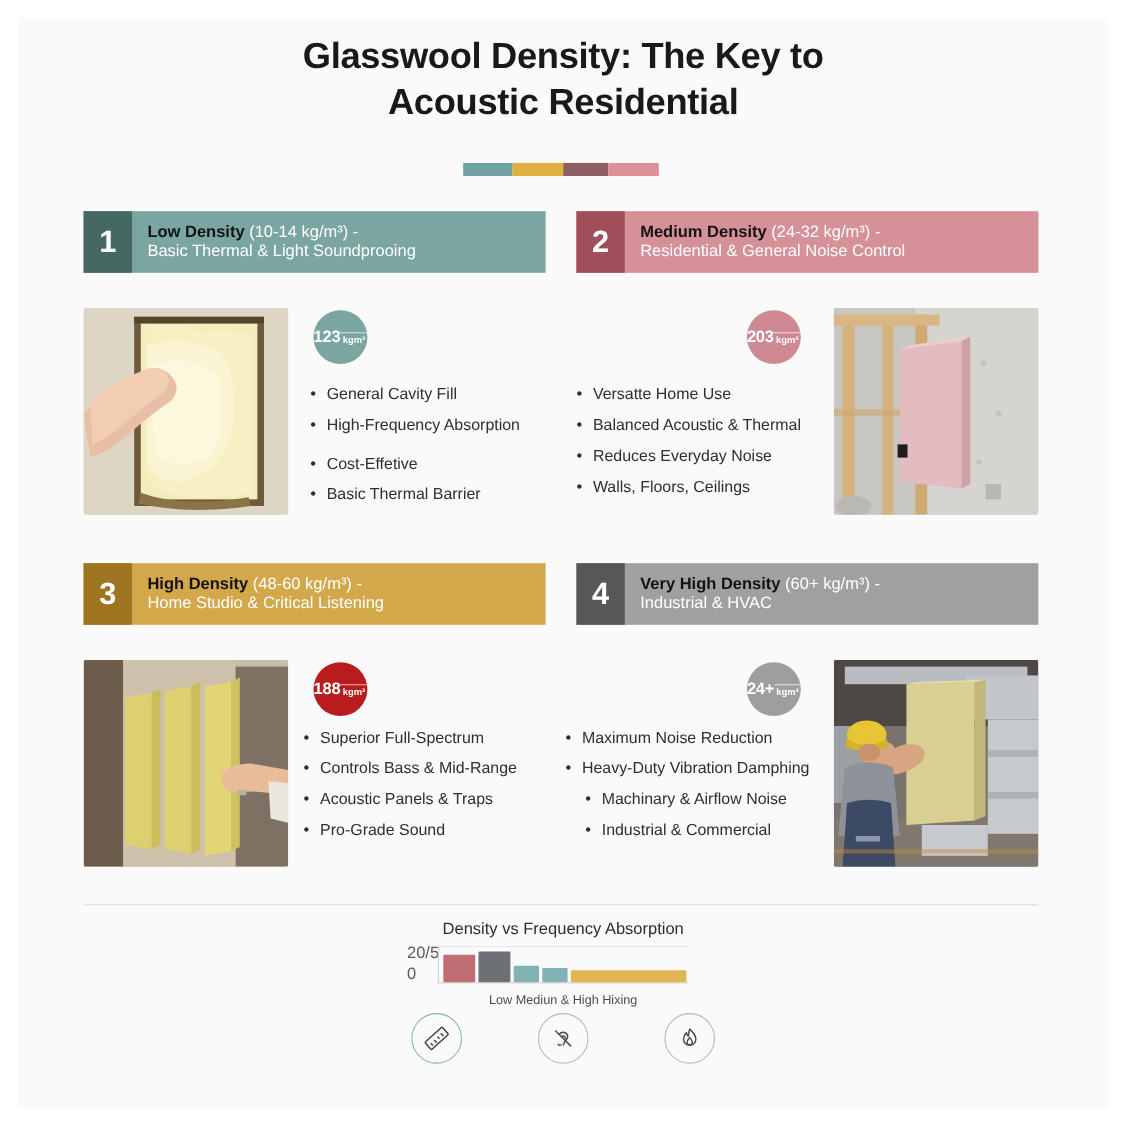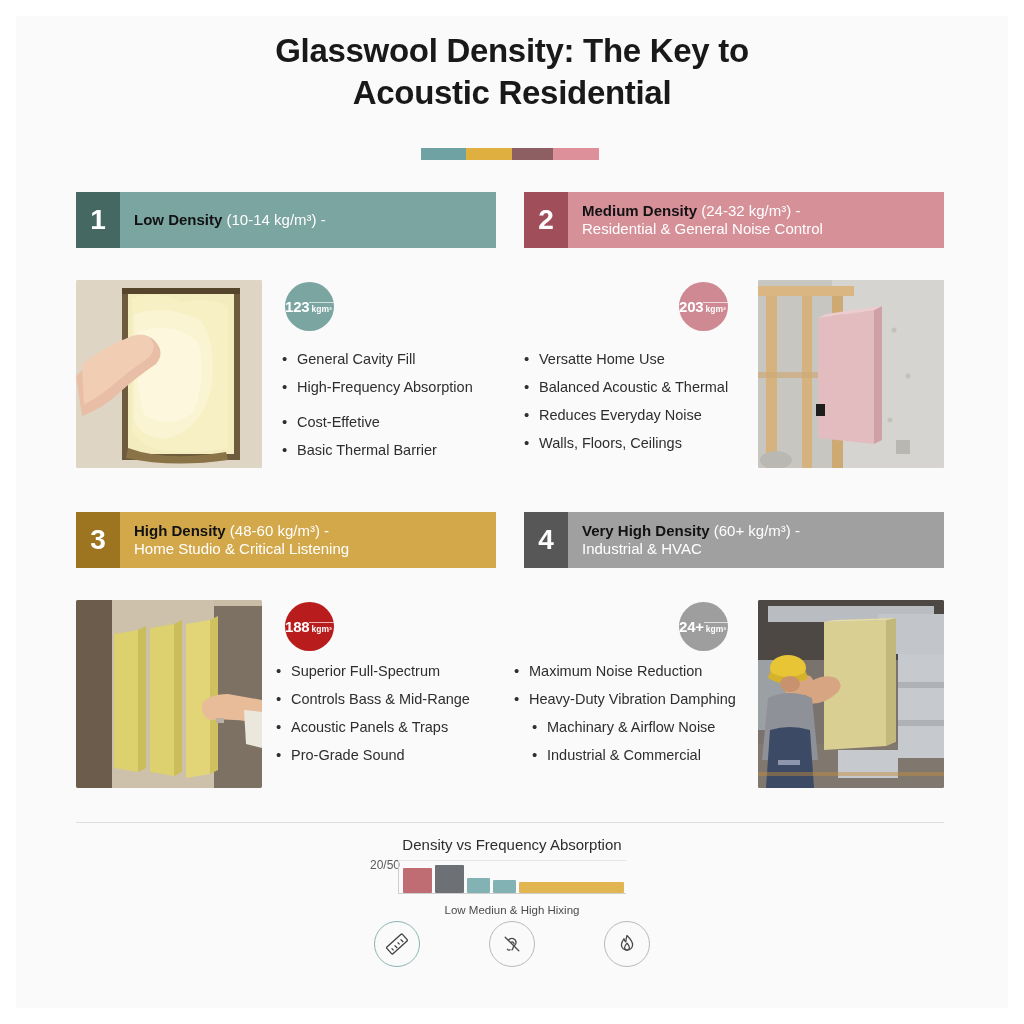--- a/index.html
+++ b/index.html
@@ -191,24 +191,25 @@
     width: 228px;
     margin: 0 auto;
     height: 36px;
   }
   .y-labels {
     position: absolute;
     left: -28px;
     top: -2px;
     width: 26px;
     height: 36px;
-    font-size: 12px;
+    font-size: 15px;
     color: #5a5a5a;
-    text-align: center;
-    display: flex;
+    text-align: left;
+    display: flex;
+    flex-direction: column;
     justify-content: space-between;
   }
   .plot {
     position: absolute;
     left: 0; top: 0;
     width: 228px;
     height: 34px;
     border-left: 1px solid #cfcfcf;
     border-top: 1px solid #e6e6e6;
     border-bottom: 1px solid #cfcfcf;
@@ -276,20 +277,21 @@
   </div>
 
   <div class="card card-1">
     <div class="card-header" style="background: rgb(122, 165, 161);">
       <div class="card-num" style="background: rgb(69, 105, 98);">1</div>
       <div class="card-title">
         <div class="card-title-line1">
           <b>Low Density</b>
           <span class="sub">(10-14 kg/m³) -</span>
         </div>
+        <div class="card-title-line2">Basic Thermal &amp; Light Soundprooing</div>
       </div>
     </div>
     <div class="card-body">
       <div class="photo photo-left">
         <svg width="186" height="188" viewBox="0 0 186 188">
           <rect width="186" height="188" fill="#ded5c4"></rect>
           <rect x="46" y="8" width="118" height="172" fill="#6e5a3c"></rect>
           <rect x="52" y="14" width="106" height="160" fill="#f3ecbe"></rect>
           <path d="M56 18 Q80 10 106 22 Q132 16 152 26 L152 168 Q110 176 76 168 Q60 160 56 150 Z" fill="#f7f0c4"></path>
           <path d="M58 34 Q92 24 124 40 Q140 60 136 104 Q128 148 92 158 Q66 160 58 140 Z" fill="#faf4d2"></path>

